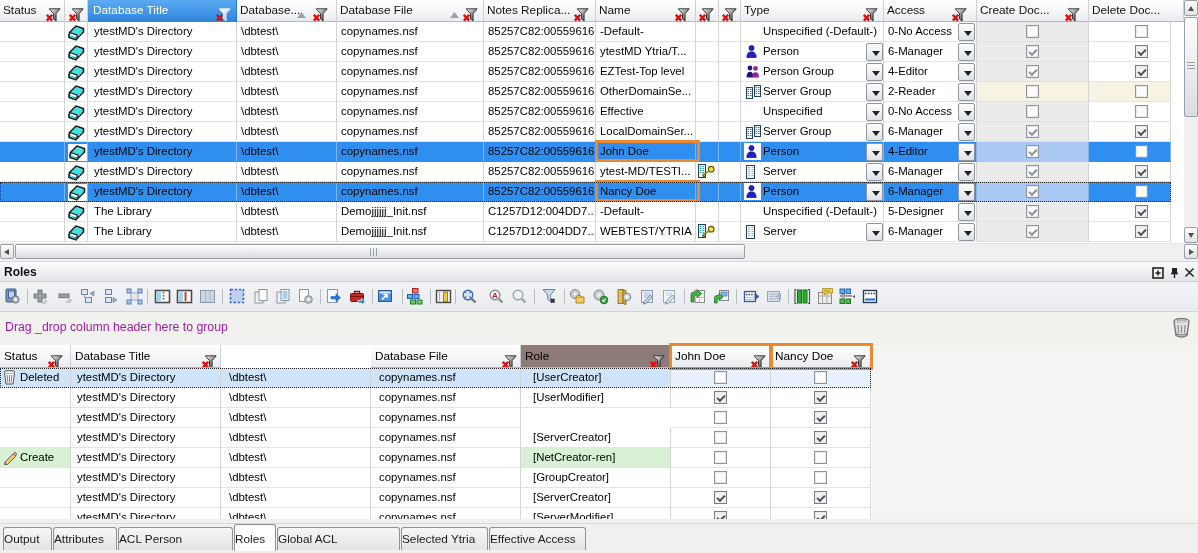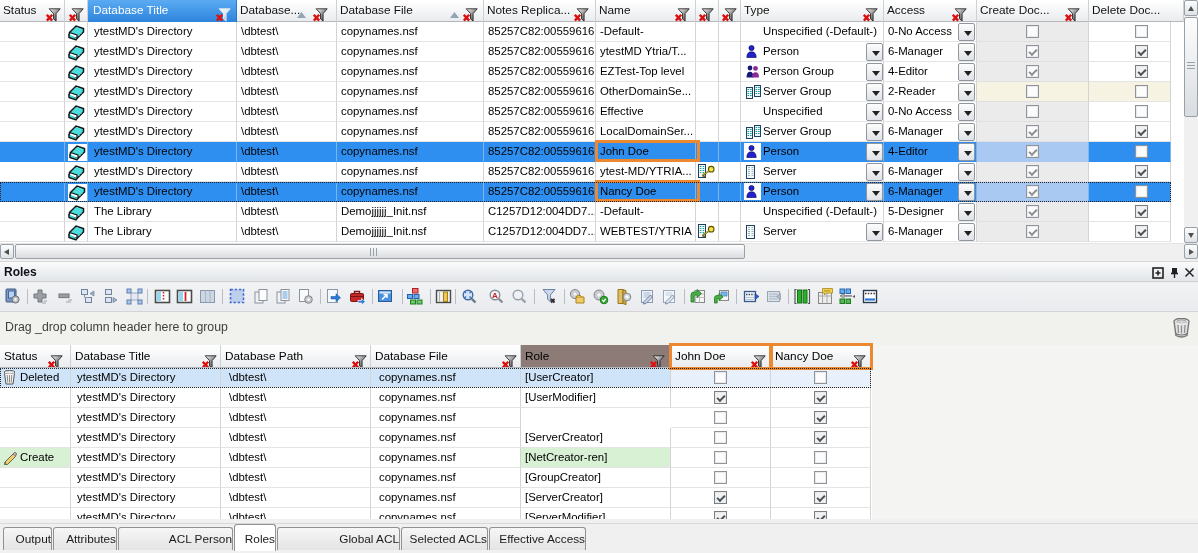--- a/index.html
+++ b/index.html
@@ -35,35 +35,35 @@
 .arr{position:absolute;width:0;height:0}
 
 #rtitle{position:absolute;left:0;top:261px;width:1198px;height:21px;
  background:linear-gradient(#fafbfc,#e2e5e9);border-top:1px solid #d7d7d7;border-bottom:1px solid #cfcfcf}
 #rtitle b{position:absolute;left:4px;top:3px;font-size:12px;color:#10101a}
 #tbar{position:absolute;left:0;top:283px;width:1198px;height:29px;
  background:linear-gradient(#f2f3f5,#e9ebee);border-bottom:1px solid #d4d4d4}
 .ti{position:absolute;top:5px;width:17px;height:17px}
 .tsep{position:absolute;top:6px;width:1px;height:15px;background:#b9bdc3}
 #gbar{position:absolute;left:0;top:313px;width:1198px;height:32px;background:#f1f1ee}
-#gbar span{position:absolute;left:5px;top:7px;color:#404040;font-size:12.3px}
+#gbar span{position:absolute;left:5px;top:7px;color:#a21caf;font-size:12.3px}
 
 #bg2{position:absolute;left:0;top:345px;width:1198px;height:174px;background:#f4f4f2;overflow:hidden}
 #bg2 .grid{position:absolute;left:0;top:0;width:872px;height:178px;background:#fff}
 .bh{position:absolute;top:0;height:23px;background:linear-gradient(#fff,#f6f7f8 45%,#e9ebee);
  border-right:1px solid #cdd1d5;border-bottom:1px solid #b4b8bd;line-height:22px;
  white-space:nowrap;overflow:hidden;padding-left:4px}
 .bh .fi{position:absolute;top:5px}
 .brow{position:absolute;left:0;width:872px;height:20px;background:#fff}
 .brow .ce{position:absolute;top:0;height:20px;border-right:1px solid #d4d4d4;
- border-bottom:1px solid #e4e4e4;line-height:19px;white-space:nowrap;overflow:hidden;padding-left:4px;font-size:11.4px}
+ border-bottom:1px solid #e4e4e4;line-height:19px;white-space:nowrap;overflow:hidden;padding-left:12px;font-size:11.4px}
 
 #tabs{position:absolute;left:0;top:523px;width:1198px;height:30px;background:#f0f0f0;border-top:1px solid #d9d9d9}
 .tab{position:absolute;top:3px;height:23px;font-size:11.8px;background:linear-gradient(#f6f6f6,#e4e4e4);
- border:1px solid #919191;border-bottom:none;border-radius:3px 3px 0 0;text-align:right;
+ border:1px solid #919191;border-bottom:none;border-radius:3px 3px 0 0;text-align:left;
  line-height:22px;color:#1a1a1a}
 .tab.on{background:#fff;top:0;height:27px;line-height:28px;z-index:3}
 </style></head><body>
 <div id="page">
 <svg width="0" height="0" style="position:absolute">
       <defs>
         <linearGradient id="fg" x1="0" y1="0" x2="1" y2="1">
           <stop offset="0" stop-color="#ffffff"></stop>
           <stop offset="0.45" stop-color="#9a9a9a"></stop>
           <stop offset="1" stop-color="#3a3a3a"></stop>
@@ -403,21 +403,21 @@
               <path d="M2.5 8.5 L9 2 L16.5 4.5 L16.5 8 L10 14.5 L2.5 12 Z" fill="#3ae2e2" stroke="#151515" stroke-width="1.5"></path>
               <path d="M6 6.5 l1.5 1.5 M8 4.5 l1.5 1.5 M10 3 l1.5 1.5 M8.5 8.5 l1.5 1.5 M10.5 6.5 l1.5 1.5 M12.5 4.5 l1.5 1.5 M11 10.5 l1.5 1.5 M13 8.5 l1.5 1.5" stroke="#b8c8c8" stroke-width="0.8"></path>
               <path d="M2.5 8.5 L2.5 12 L10 14.5 L10 11 Z" fill="#ffffff" stroke="#151515" stroke-width="1.2"></path>
               <path d="M2 10 L2 13.5 L9 16 L9.6 14.8" fill="#3ae2e2" stroke="#151515" stroke-width="1.4"></path>
             </svg></span>
         </div>
 <div class="ce" style="left:88px;width:149px;padding-left:6px">ytestMD's Directory</div>
 <div class="ce" style="left:237px;width:100px;">\dbtest\</div>
 <div class="ce" style="left:337px;width:147px;">copynames.nsf</div>
 <div class="ce" style="left:484px;width:112px;">85257C82:00559616</div>
-<div class="ce" style="left:596px;width:100px;">ytest-MD/YTRIA...</div>
+<div class="ce" style="left:596px;width:100px;">ytest-MD/TESTI...</div>
 <div class="ce" style="left:696px;width:23px;">
           <span style="position:absolute;left:2px;top:1px"><svg width="18" height="17" viewBox="0 0 18 17">
               <rect x="0.5" y="1.5" width="7" height="13" fill="#f4fafa" stroke="#204060"></rect>
               <path d="M1.8 3.5h1.6M4.6 3.5h1.6M1.8 5.5h1.6M4.6 5.5h1.6M1.8 7.5h1.6M4.6 7.5h1.6M1.8 9.5h1.6M4.6 9.5h1.6" stroke="#18a0a0" stroke-width="1"></path>
               <circle cx="13.2" cy="6.2" r="2.8" fill="#f2e24a" stroke="#5a5200" stroke-width="1.1"></circle>
               <path d="M11.2 7.8 L5.2 11.8 L5.2 13.8 M7 12.6 L7 14.2" stroke="#5a5200" stroke-width="1.6" fill="none"></path>
               <path d="M11.2 7.8 L5.2 11.8" stroke="#f2e24a" stroke-width="0.7"></path>
             </svg></span>
         </div>
 <div class="ce" style="left:719px;width:22px;"></div>
@@ -789,26 +789,20 @@
               <path d="M3.2 0.8 H14.2 L10.1 5.6 V13 L7.5 10.9 V5.6 Z" fill="url(#fg)" stroke="#2a2a2a" stroke-width="0.9"></path>
               <path d="M0.8 6.8 L6.2 12.6 M6.2 6.8 L0.8 12.6" stroke="#dd1010" stroke-width="2.4"></path>
             </svg>
           </span></div>
 <div class="bh" style="left:71px;width:150px;">Database Title<span class="fi" style="left:131px">
             <svg class="fi" width="15" height="14" viewBox="0 0 15 14">
               <path d="M3.2 0.8 H14.2 L10.1 5.6 V13 L7.5 10.9 V5.6 Z" fill="url(#fg)" stroke="#2a2a2a" stroke-width="0.9"></path>
               <path d="M0.8 6.8 L6.2 12.6 M6.2 6.8 L0.8 12.6" stroke="#dd1010" stroke-width="2.4"></path>
             </svg>
           </span></div>
-<div class="bh" style="left:221px;width:150px;">Database Path<span class="fi" style="left:131px">
-            <svg class="fi" width="15" height="14" viewBox="0 0 15 14">
-              <path d="M3.2 0.8 H14.2 L10.1 5.6 V13 L7.5 10.9 V5.6 Z" fill="url(#fg)" stroke="#2a2a2a" stroke-width="0.9"></path>
-              <path d="M0.8 6.8 L6.2 12.6 M6.2 6.8 L0.8 12.6" stroke="#dd1010" stroke-width="2.4"></path>
-            </svg>
-          </span></div>
 <div class="bh" style="left:371px;width:150px;">Database File<span class="fi" style="left:131px">
             <svg class="fi" width="15" height="14" viewBox="0 0 15 14">
               <path d="M3.2 0.8 H14.2 L10.1 5.6 V13 L7.5 10.9 V5.6 Z" fill="url(#fg)" stroke="#2a2a2a" stroke-width="0.9"></path>
               <path d="M0.8 6.8 L6.2 12.6 M6.2 6.8 L0.8 12.6" stroke="#dd1010" stroke-width="2.4"></path>
             </svg>
           </span></div>
 <div class="bh" style="left:521px;width:150px;background:#8c7b77;border-right-color:#7a6a66;color:#000">Role<span class="fi" style="left:129px">
             <svg class="fi" width="15" height="14" viewBox="0 0 15 14">
               <path d="M3.2 0.8 H14.2 L10.1 5.6 V13 L7.5 10.9 V5.6 Z" fill="url(#fg)" stroke="#2a2a2a" stroke-width="0.9"></path>
               <path d="M0.8 6.8 L6.2 12.6 M6.2 6.8 L0.8 12.6" stroke="#dd1010" stroke-width="2.4"></path>
@@ -948,15 +942,15 @@
     </div>
 <div class="obox" style="left:669px;top:343px;width:104px;height:27px"></div>
 <div class="obox" style="left:769px;top:343px;width:104px;height:27px"></div>
 <div id="tabs">
 
 <div class="tab" style="left:3px;width:49px">Output</div>
 <div class="tab" style="left:53px;width:64px">Attributes</div>
 <div class="tab" style="left:118px;width:115px">ACL Person Presence</div>
 <div class="tab on" style="left:234px;width:42px">Roles</div>
 <div class="tab" style="left:277px;width:123px">Global ACL Unspecified</div>
-<div class="tab" style="left:401px;width:87px">Selected ACLs</div>
+<div class="tab" style="left:401px;width:87px">Selected Ytria</div>
 <div class="tab" style="left:489px;width:97px">Effective Access</div>
 </div>
 </div>
 </body></html>

